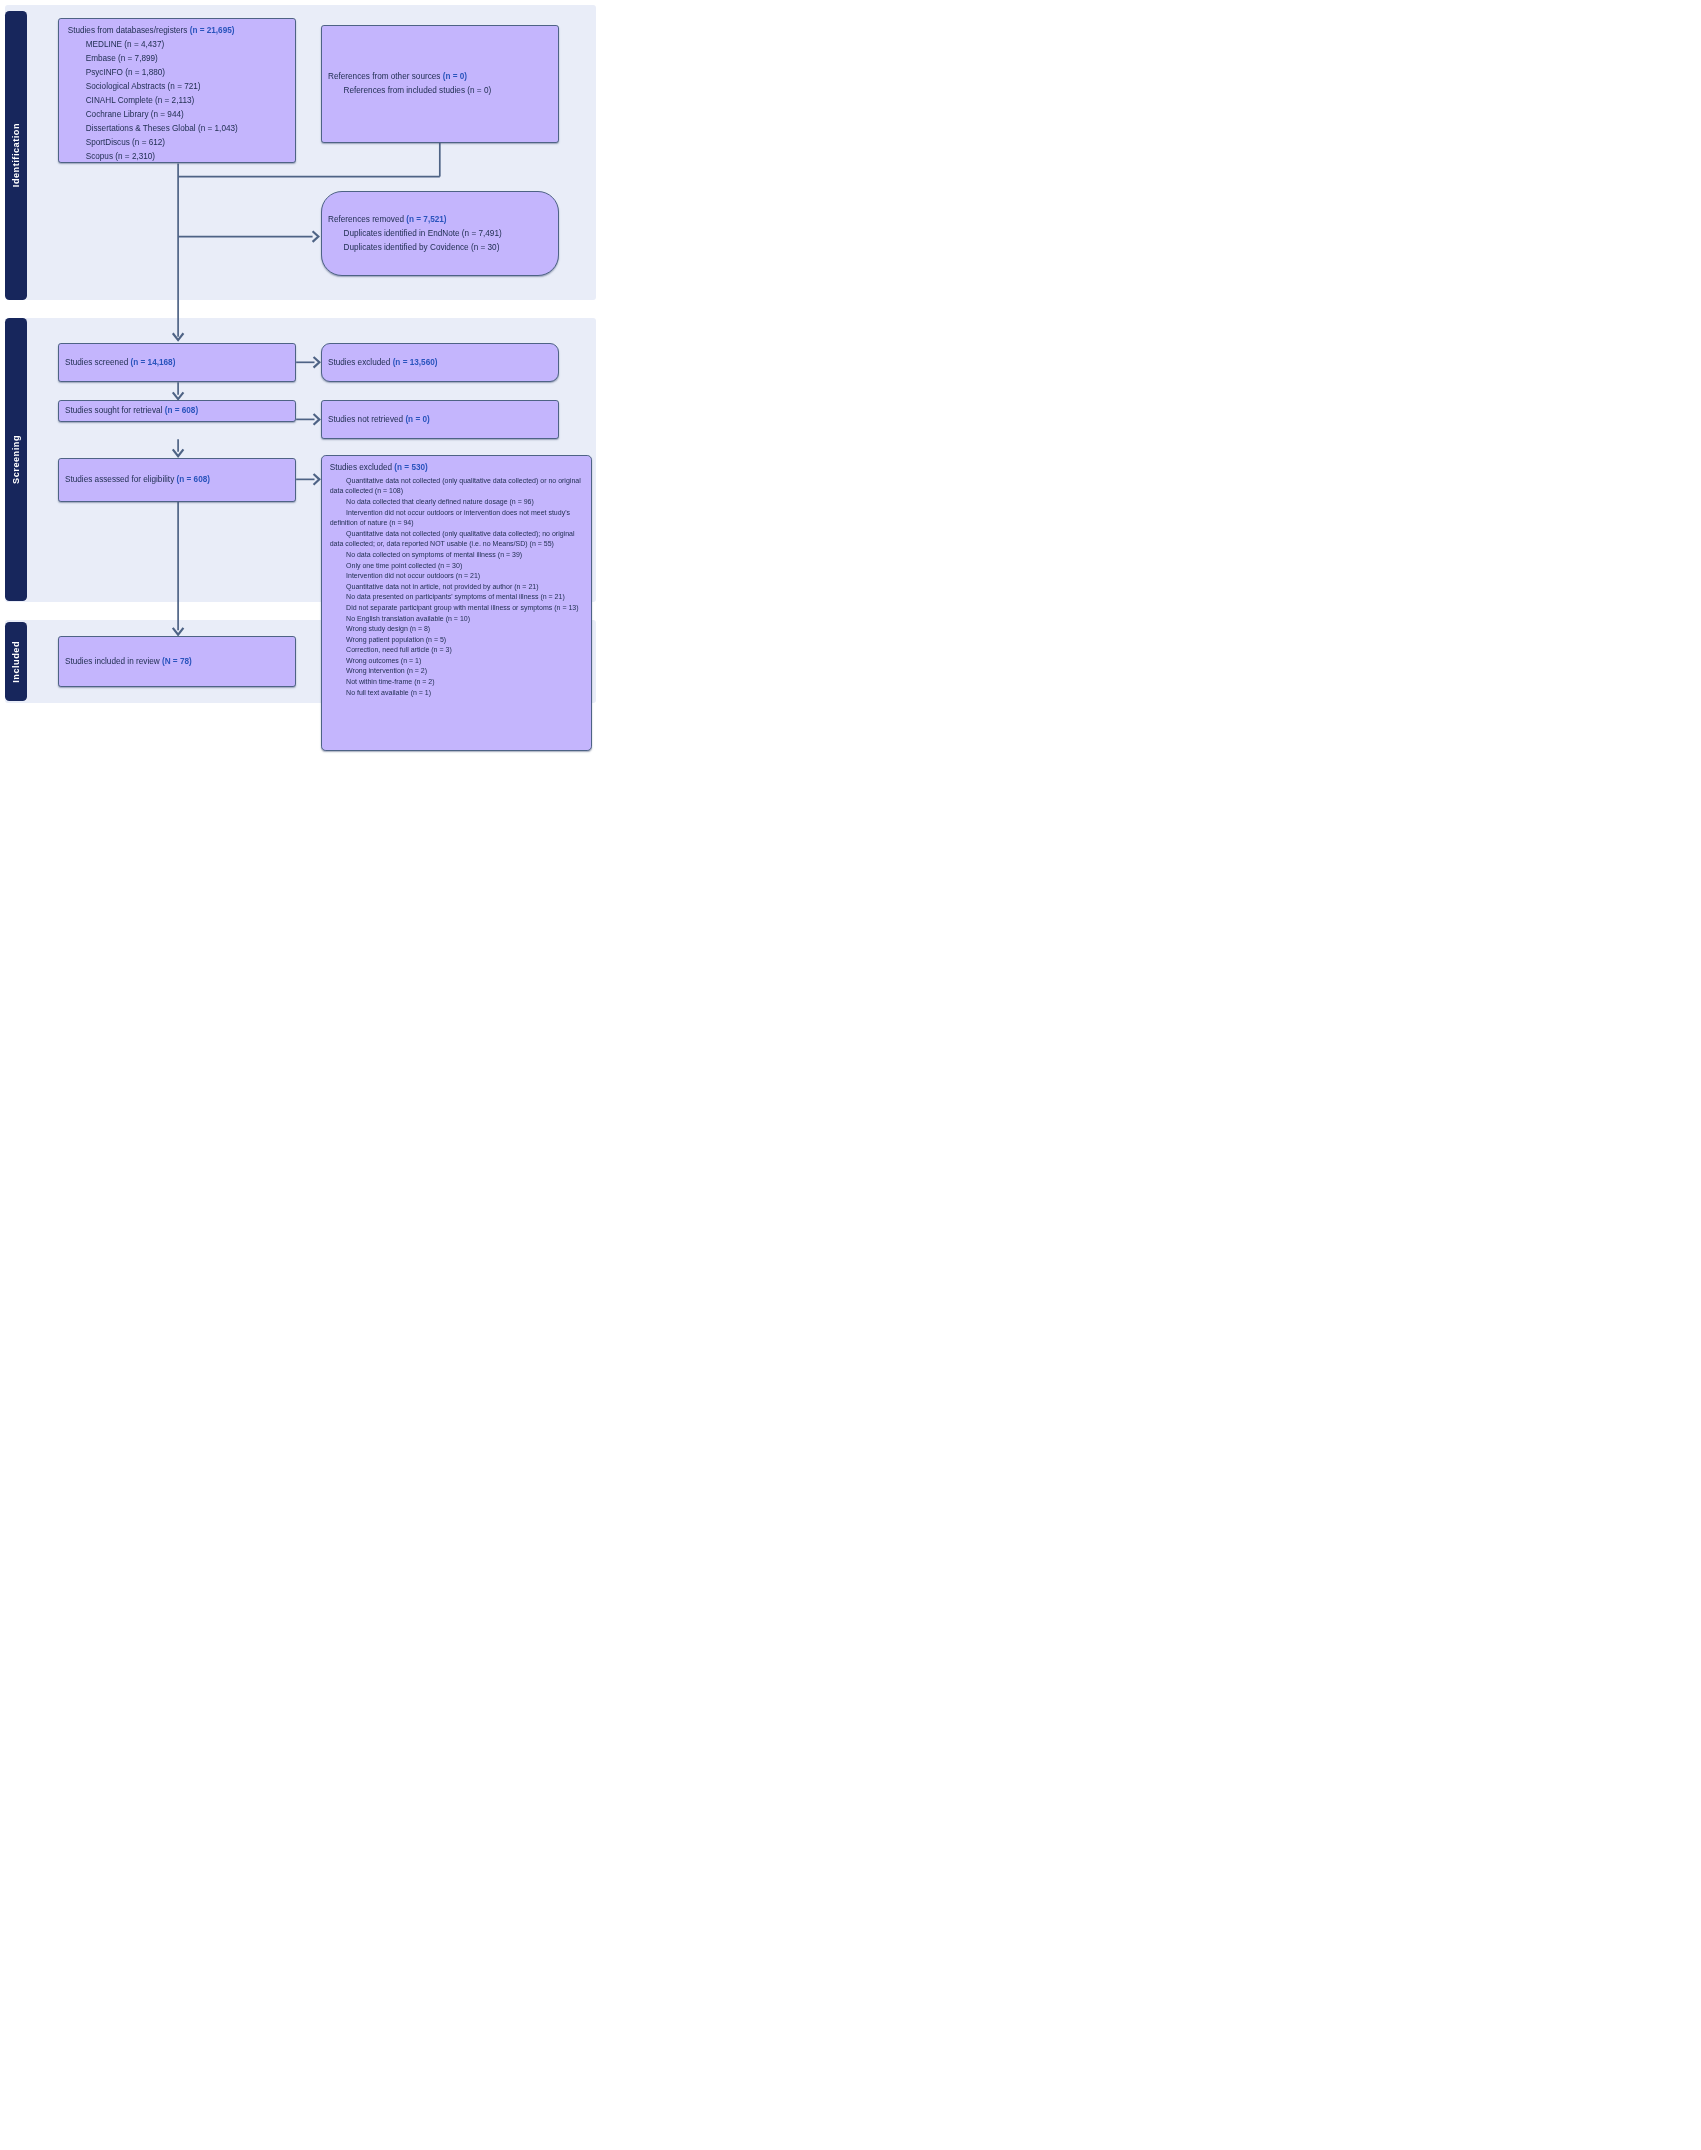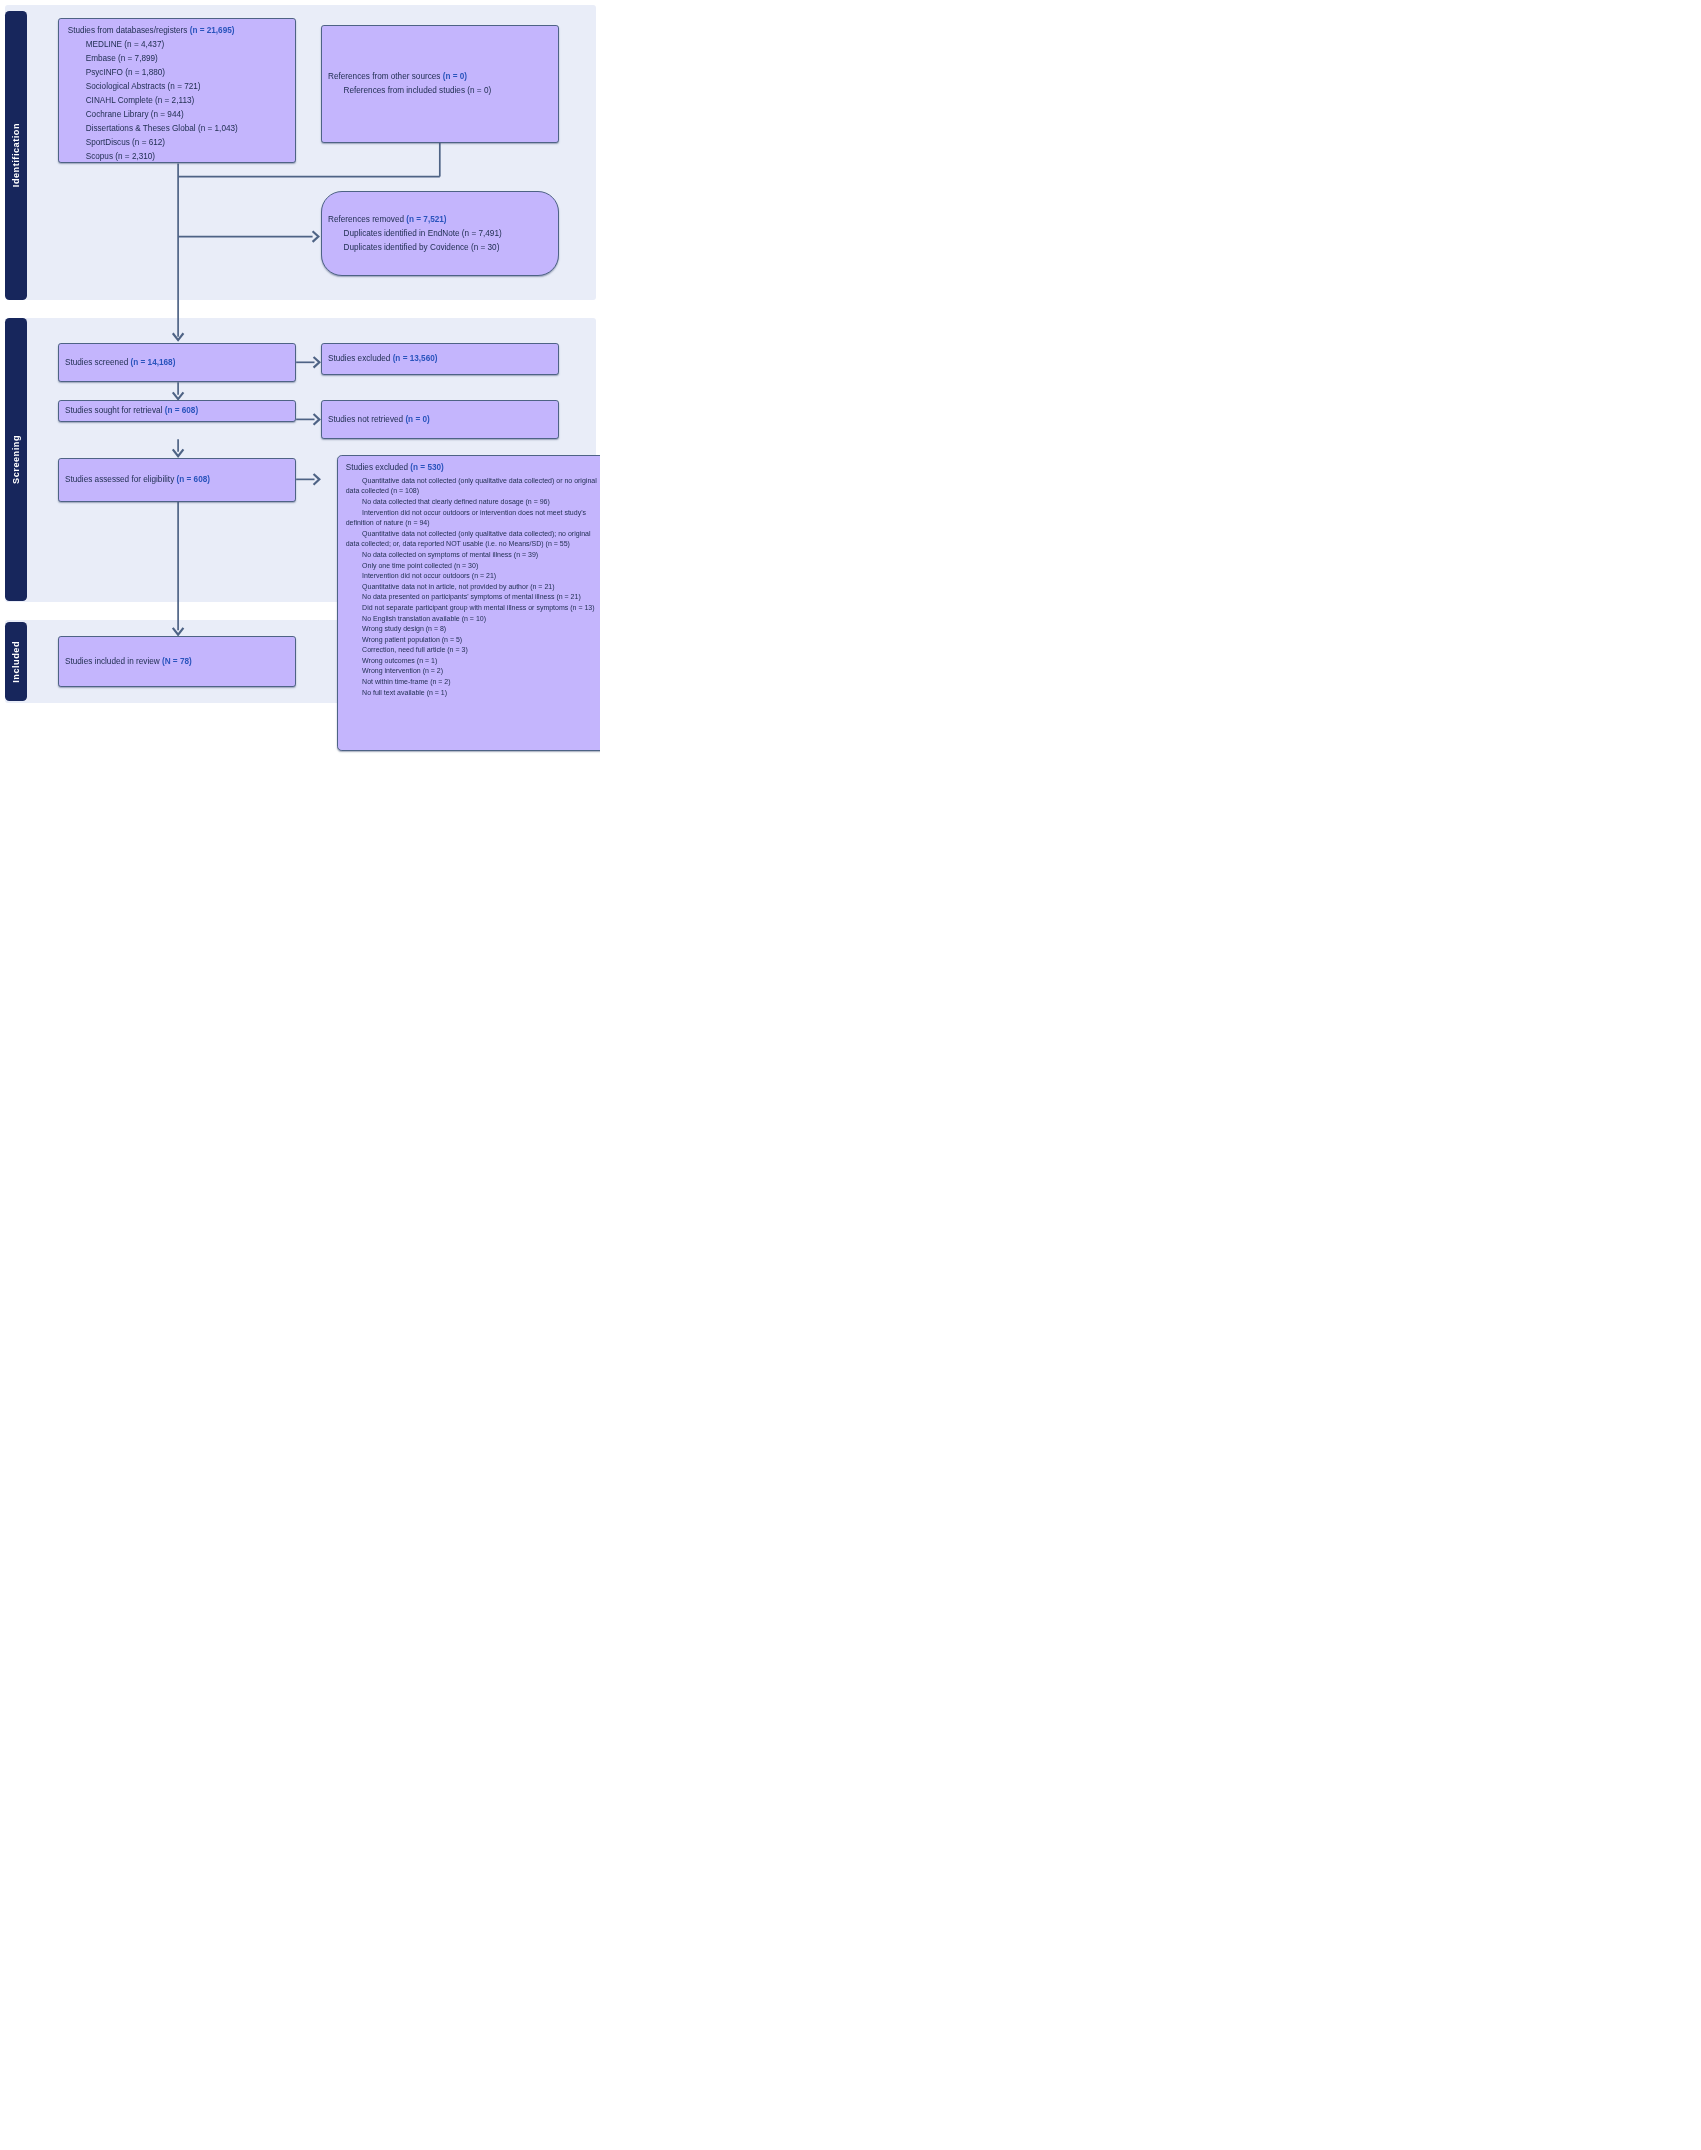--- a/index.html
+++ b/index.html
@@ -97,40 +97,40 @@
     <div>
         <div class="sub">Duplicates identified in EndNote (n = 7,491)</div>
         <div class="sub">Duplicates identified by Covidence (n = 30)</div>
       </div>
   </div>
 
   <div class="box vcenter" style="left:58px; top:343px; width:238px; height:39px; box-sizing:border-box;">
     <div><span>Studies screened</span>
       <span class="n">(n = 14,168)</span></div>
   </div>
-  <div class="box vcenter" style="left:321px; top:343px; width:238px; height:32px; box-sizing:border-box;">
+  <div class="box vcenter" style="left:321px; top:343px; width:238px; height:39px; box-sizing:border-box;border-radius:9px;">
     <div><span>Studies excluded</span>
       <span class="n">(n = 13,560)</span></div>
   </div>
 
   <div class="box vcenter" style="left:58px; top:400px; width:238px; height:22px; box-sizing:border-box;">
     <div><span>Studies sought for retrieval</span>
       <span class="n">(n = 608)</span></div>
   </div>
   <div class="box vcenter" style="left:321px; top:400px; width:238px; height:39px; box-sizing:border-box;">
     <div><span>Studies not retrieved</span>
       <span class="n">(n = 0)</span></div>
   </div>
 
   <div class="box vcenter" style="left:58px; top:458px; width:238px; height:44px; box-sizing:border-box;">
     <div><span>Studies assessed for eligibility</span>
       <span class="n">(n = 608)</span></div>
   </div>
 
-  <div class="box" style="left:337px; top:455px; width:271px; height:296px; box-sizing:border-box; padding:4.8px 6.8px 3.9px 7.7px; border-radius:4.8px;">
+  <div class="box" style="left:321px; top:455px; width:271px; height:296px; box-sizing:border-box; padding:4.8px 6.8px 3.9px 7.7px; border-radius:4.8px;">
     <div><span>Studies excluded</span>
       <span class="n">(n = 530)</span></div>
     <div class="reasons">
         <p class="reason">Quantitative data not collected (only qualitative data collected) or no original data collected (n = 108)</p>
         <p class="reason">No data collected that clearly defined nature dosage (n = 96)</p>
         <p class="reason">Intervention did not occur outdoors or intervention does not meet study's definition of nature (n = 94)</p>
         <p class="reason">Quantitative data not collected (only qualitative data collected); no original data collected; or, data reported NOT usable (i.e. no Means/SD) (n = 55)</p>
         <p class="reason">No data collected on symptoms of mental illness (n = 39)</p>
         <p class="reason">Only one time point collected (n = 30)</p>
         <p class="reason">Intervention did not occur outdoors (n = 21)</p>

